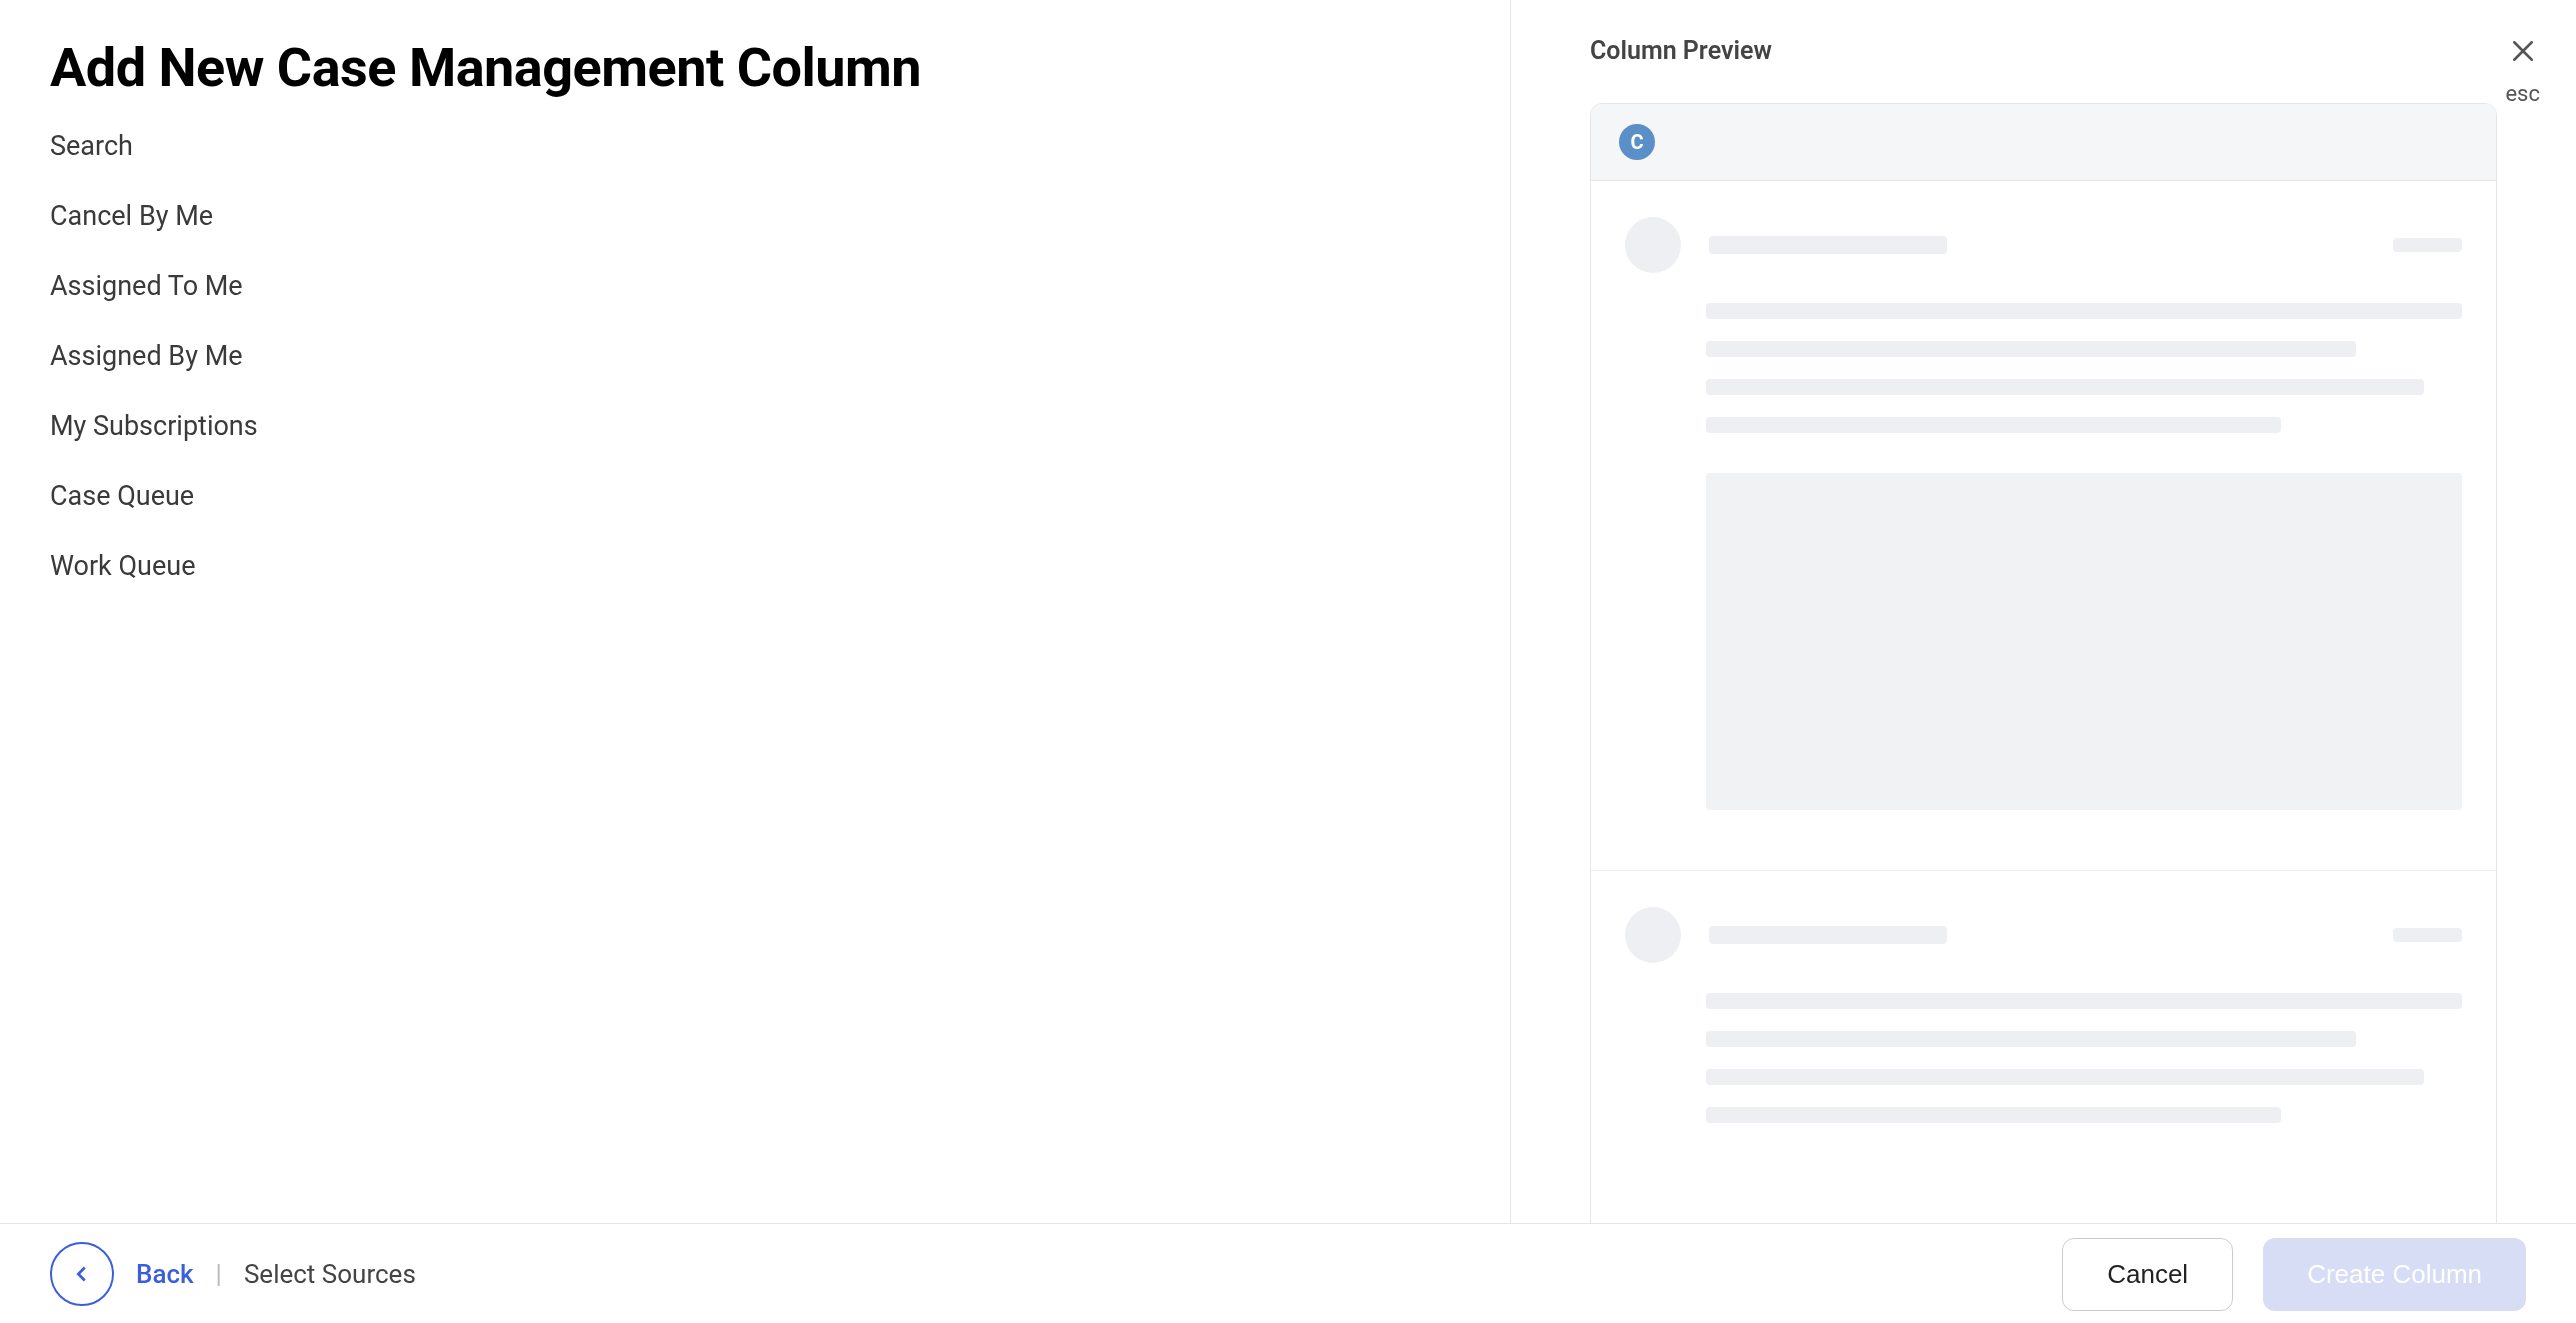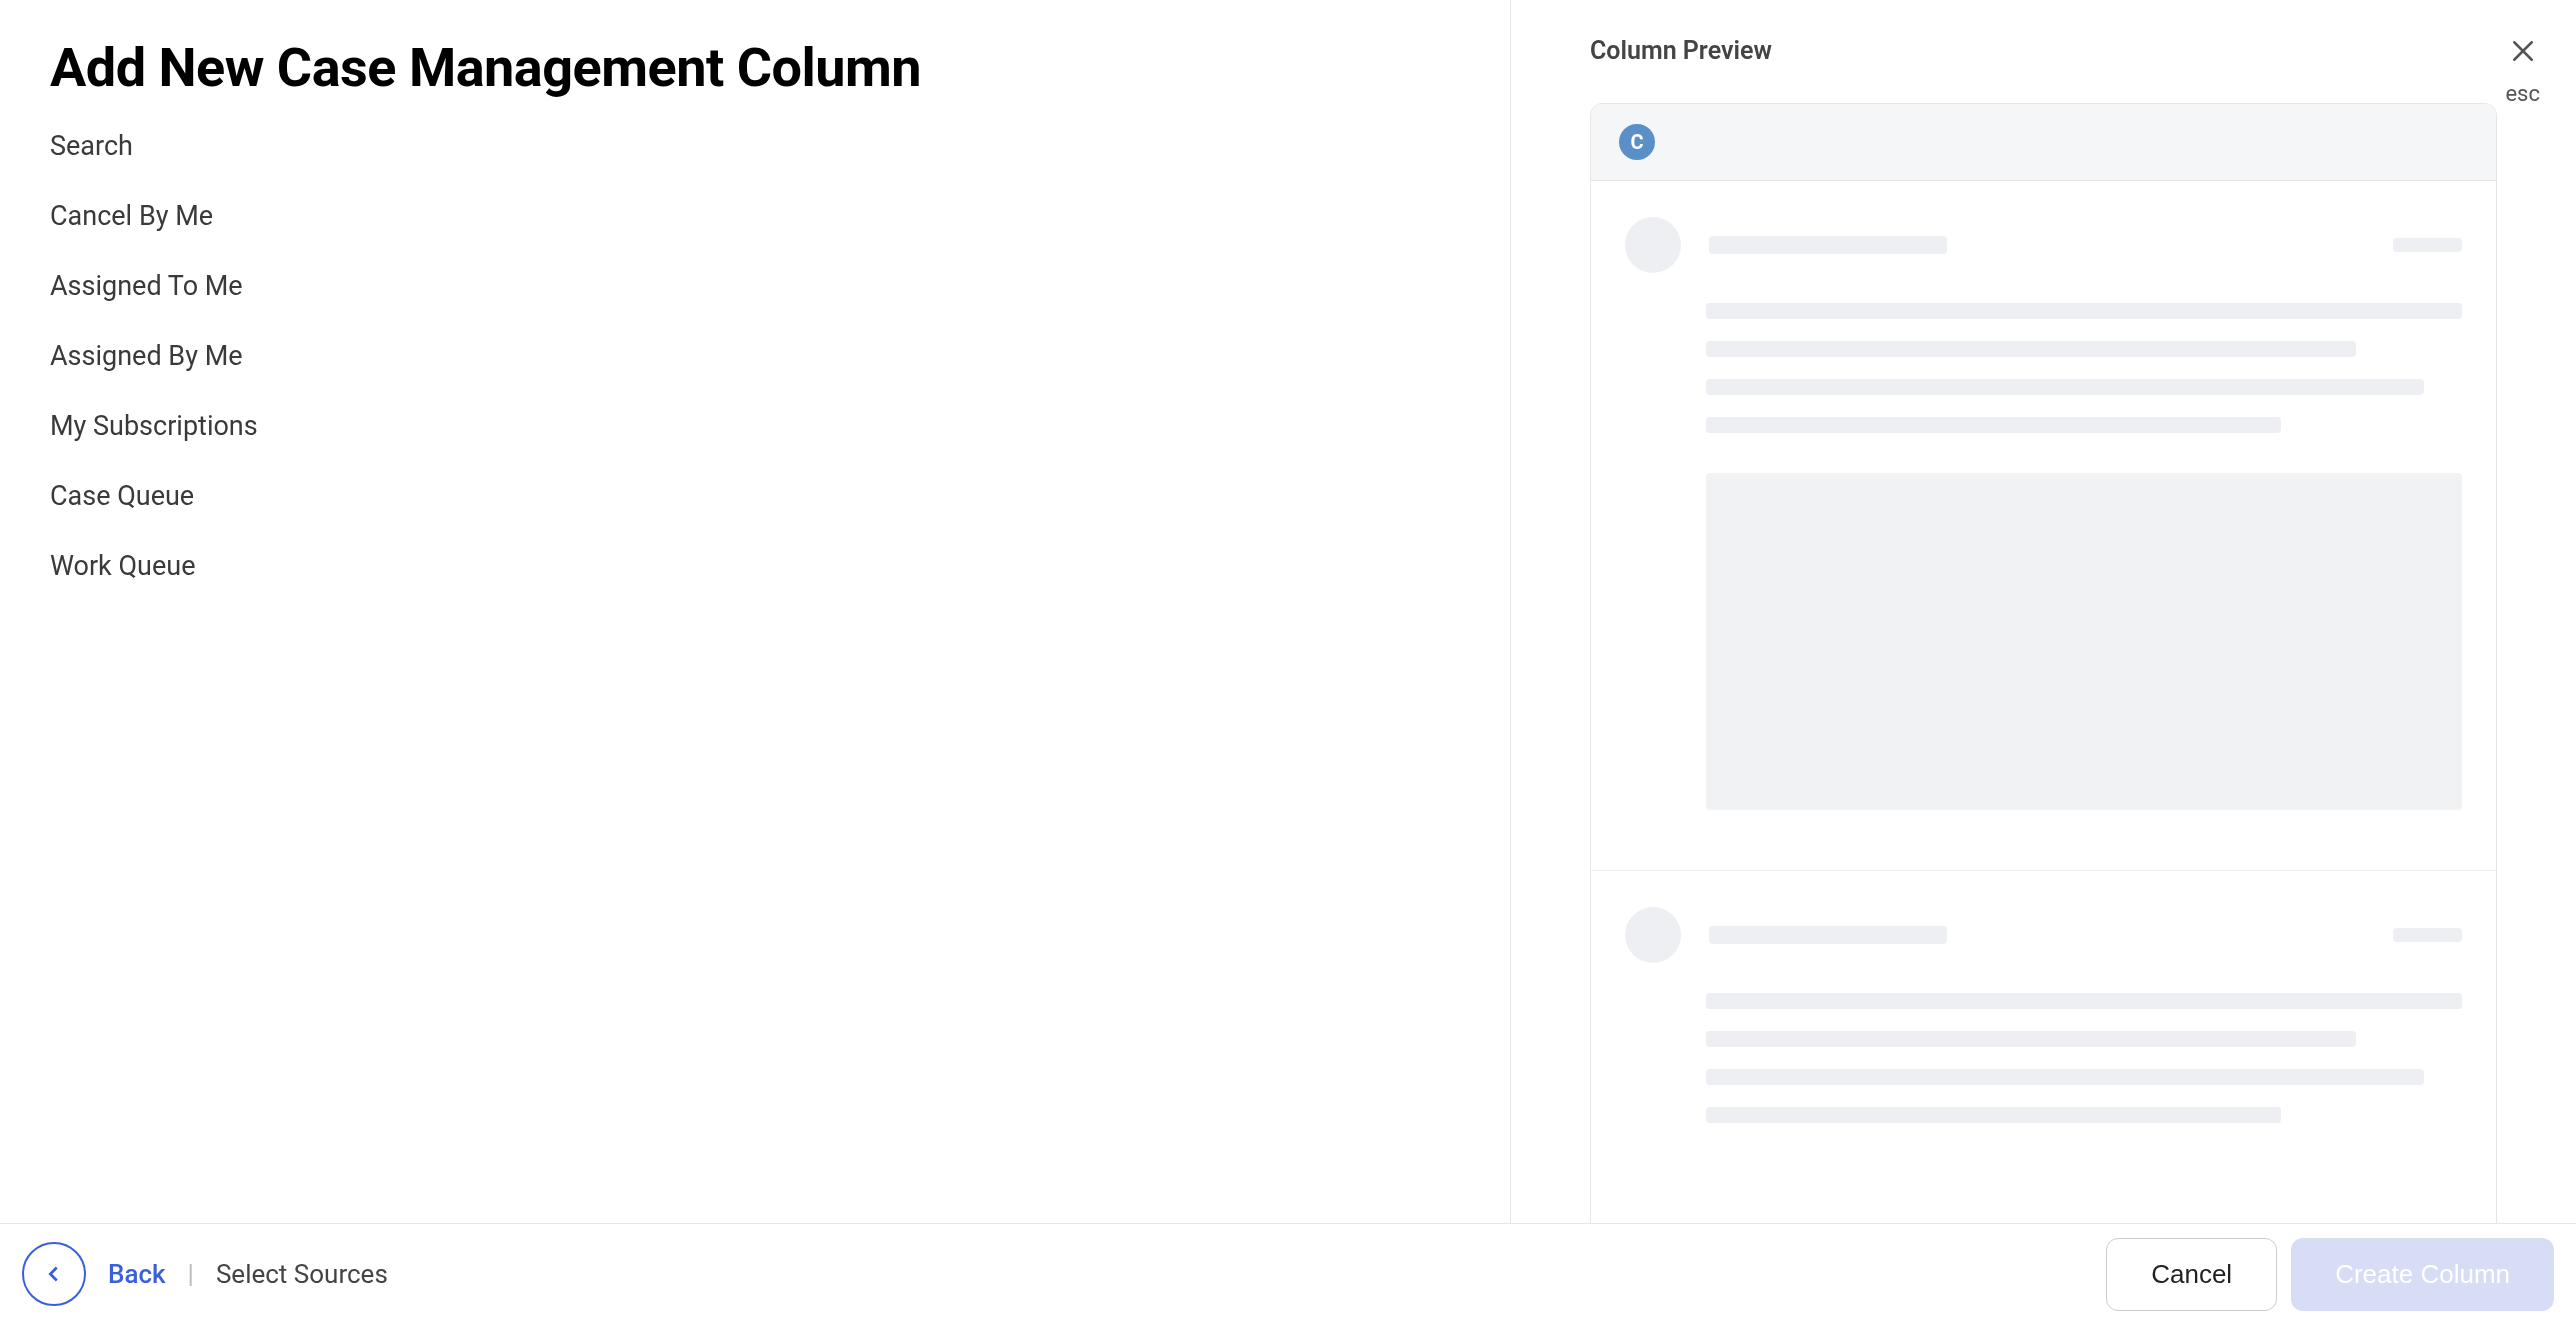--- a/index.html
+++ b/index.html
@@ -157,21 +157,21 @@
     }
     .footer-bar {
       position: absolute;
       bottom: 0;
       left: 0;
       right: 0;
       height: 101px;
       border-top: 1px solid #e6e6e6;
       display: flex;
       align-items: center;
-      padding: 0 22px;
+      padding: 0 50px;
       background: #fff;
     }
     .footer-left {
       display: flex;
       align-items: center;
       gap: 22px;
     }
     .back-circle {
       width: 64px;
       height: 64px;
@@ -199,21 +199,21 @@
       font-size: 26px;
       color: #bbb;
     }
     .crumb-label {
       font-size: 26px;
       color: #444;
     }
     .footer-right {
       margin-left: auto;
       display: flex;
-      gap: 14px;
+      gap: 30px;
     }
     .btn {
       padding: 20px 44px;
       border-radius: 12px;
       font-size: 26px;
       font-weight: 500;
       cursor: pointer;
       border: none;
     }
     .btn-cancel {

